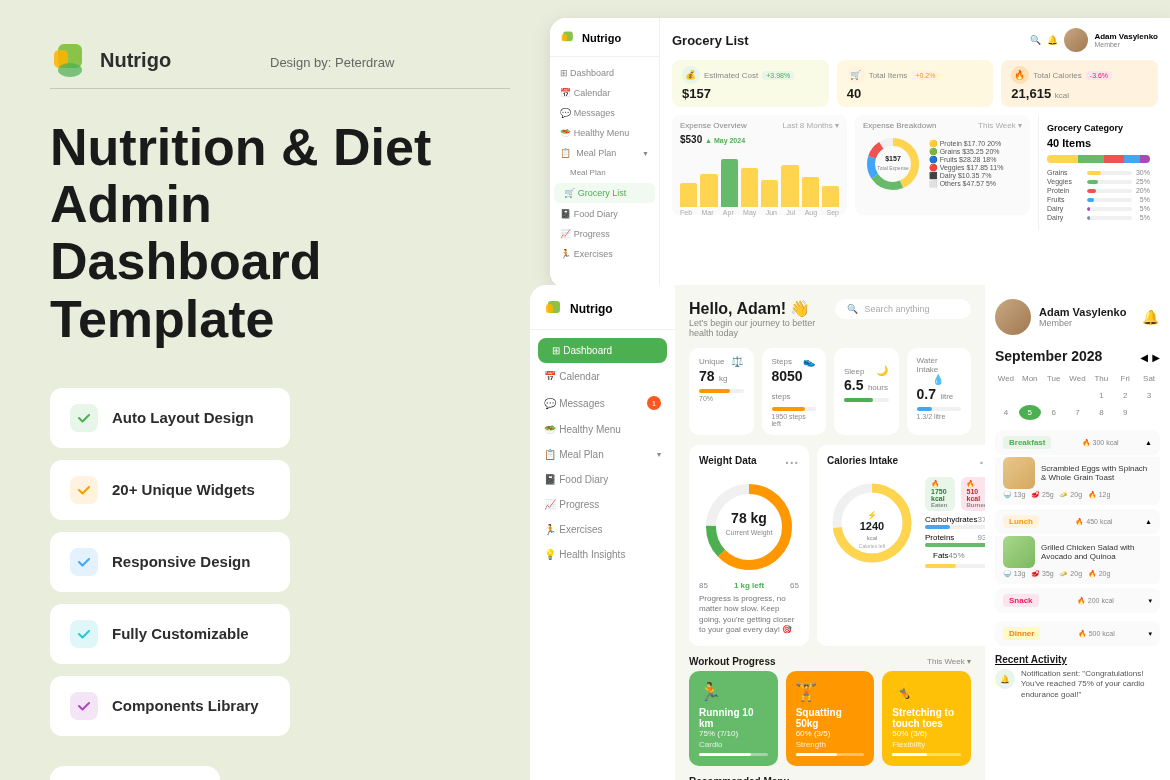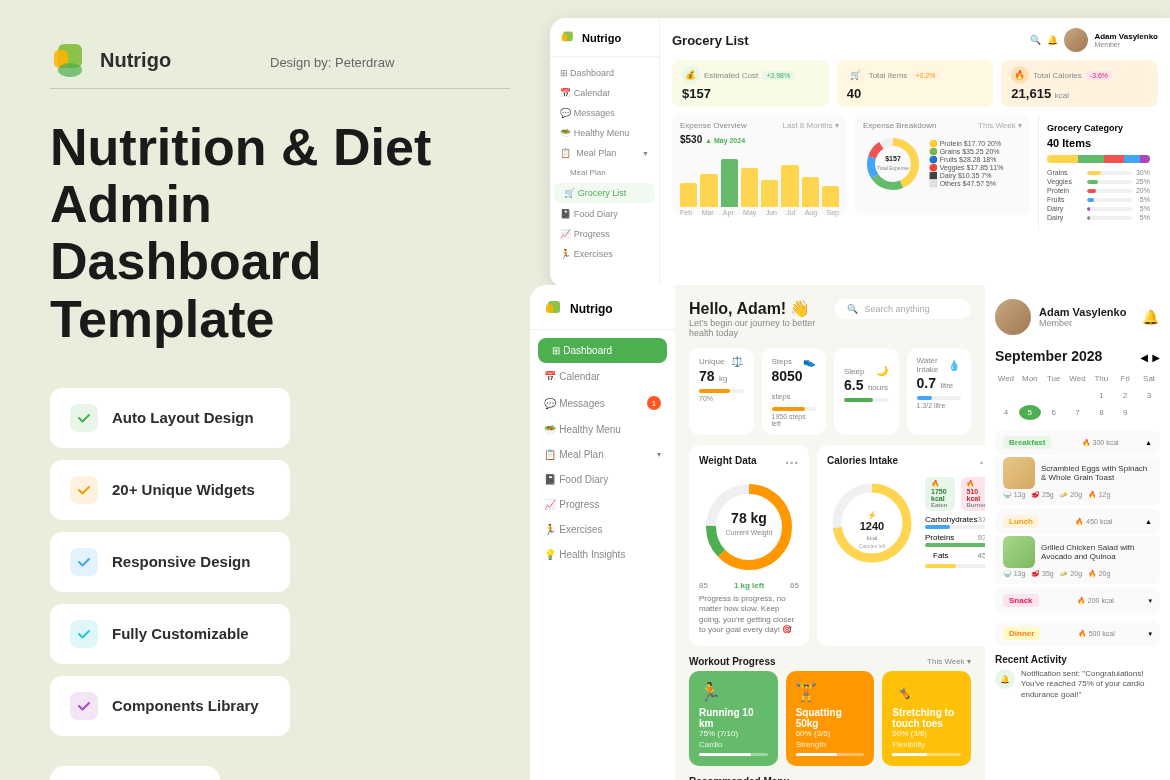--- a/index.html
+++ b/index.html
@@ -889,21 +889,21 @@
           </div>
           <div>
             <span class="hc-value">6.5</span>
             <span class="hc-unit"> hours</span>
           </div>
           <div class="mini-bar-container">
             <div class="mini-bar-fill green" style="width:65%;"></div>
           </div>
         </div>
         <div class="health-card">
-          <div style="display:flex;justify-content:space-between;align-items:center;">
+          <div style="display:flex;justify-content:space-between;align-items:center;flex-direction:column;">
             <span class="hc-label">Water Intake</span>
             <span style="font-size:10px;">💧</span>
           </div>
           <div>
             <span class="hc-value">0.7</span>
             <span class="hc-unit"> litre</span>
           </div>
           <div class="mini-bar-container">
             <div class="mini-bar-fill blue" style="width:35%;"></div>
           </div>
@@ -977,21 +977,21 @@
               <div style="margin-bottom:4px;">
                 <div style="display:flex;justify-content:space-between;font-size:8px;margin-bottom:1px;">
                   <span>Proteins</span>
                   <span style="color:#888;">93%</span>
                 </div>
                 <div style="height:4px;background:#f0f0f0;border-radius:2px;">
                     <div style="width:93%;height:100%;background:#66bb6a;border-radius:2px;"></div>
                   </div>
               </div>
               <div>
-                <div style="display:flex;justify-content:space-between;font-size:8px;margin-bottom:4px;padding-left:8px;">
+                <div style="display:flex;justify-content:flex-start;font-size:8px;margin-bottom:4px;padding-left:8px;">
                   <span>Fats</span>
                   <span style="color:#888;">45%</span>
                 </div>
                 <div style="height:4px;background:#f0f0f0;border-radius:2px;">
                     <div style="width:45%;height:100%;background:#ffd54f;border-radius:2px;"></div>
                   </div>
               </div>
             </div>
           </div>
         </div>
@@ -1126,21 +1126,21 @@
           <span style="font-size:7px;color:#888;margin-left:4px;">🔥 200 kcal</span>
           <span style="font-size:7px;">▾</span>
         </div>
         <div class="meal-item">
           <span class="meal-tag dinner">Dinner</span>
           <span style="font-size:7px;color:#888;margin-left:4px;">🔥 500 kcal</span>
           <span style="font-size:7px;">▾</span>
         </div>
       </div>
 
-      <div class="section-title-row" style="margin-top:6px;">
+      <div class="section-title-row" style="margin-top:6px;text-decoration:underline;">
         <span class="section-title">Recent Activity</span>
       </div>
       <div class="activity-item">
         <div class="activity-dot">🔔</div>
         <div class="activity-text">Notification sent: "Congratulations! You've reached 75% of your cardio endurance goal!"</div>
       </div>
     </div>
   </div>
 </div>
 

